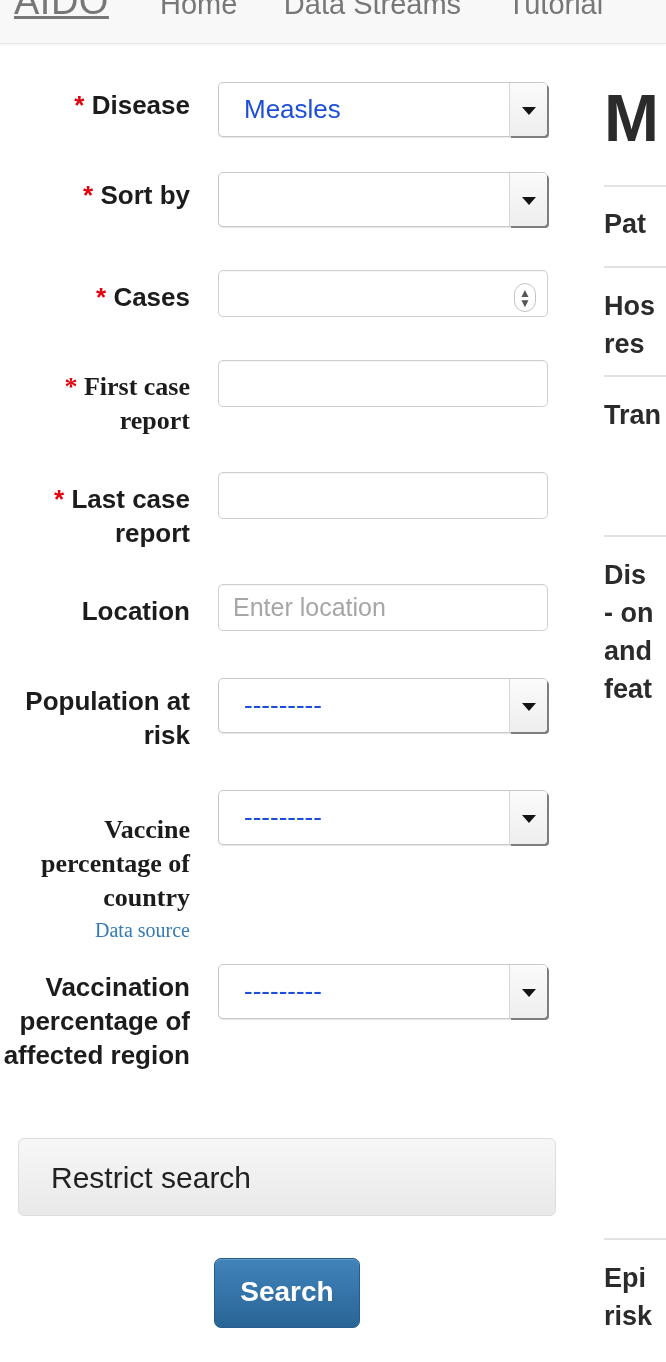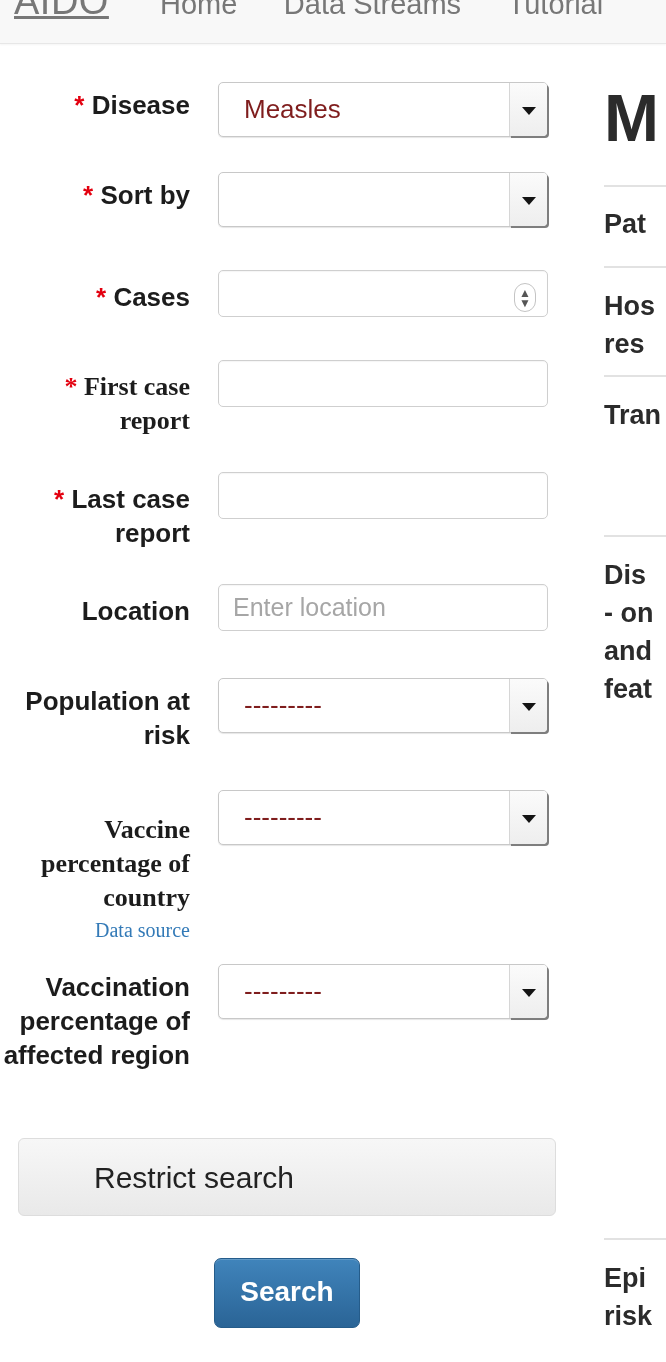--- a/index.html
+++ b/index.html
@@ -82,21 +82,21 @@
   .sel-box {
     position: absolute; left: 0; top: 0;
     width: 330px; height: 55px;
     background: #ffffff;
     border: 1px solid #c8c8c8;
     border-radius: 5px;
     box-shadow: 0 1px 1px rgba(0,0,0,.10);
   }
   .sel-text {
     position: absolute; left: 26px; top: 0; height: 55px;
-    line-height: 55px; font-size: 26px; color: #7f1d1d;
+    line-height: 55px; font-size: 26px; color: #1d4ed8;
     white-space: nowrap;
   }
   .sel-btn {
     position: absolute; right: 1px; top: 1px;
     width: 38px; height: 53px;
     border-radius: 0 4px 4px 0;
     background: linear-gradient(to bottom, #fbfbfb 0%, #eeeeee 100%);
     border-left: 1px solid #d6d6d6;
     box-shadow: 2px 2px 0 0 #7e7e7e;
   }
@@ -111,21 +111,21 @@
 
   
   .panel-head {
     position: absolute; left: 18px; width: 538px; height: 78px;
     background: linear-gradient(to bottom, #f7f7f7 0%, #e9e9e9 100%);
     border: 1px solid #dddddd;
     border-radius: 6px;
   }
   .panel-head-text {
     position: absolute; left: 32px; top: 0; height: 78px; line-height: 78px;
-    font-size: 30px; color: #222; font-weight: 400; margin-left: 43px;
+    font-size: 30px; color: #222; font-weight: 400;
   }
 
   .search-btn {
     position: absolute;
     width: 146px; height: 70px;
     background: linear-gradient(to bottom, #4084bb 0%, #2a6496 100%);
     border: 1px solid #255c8a;
     border-radius: 7px;
     color: #ffffff; font-size: 28px;
     font-family: "Liberation Sans", sans-serif;

